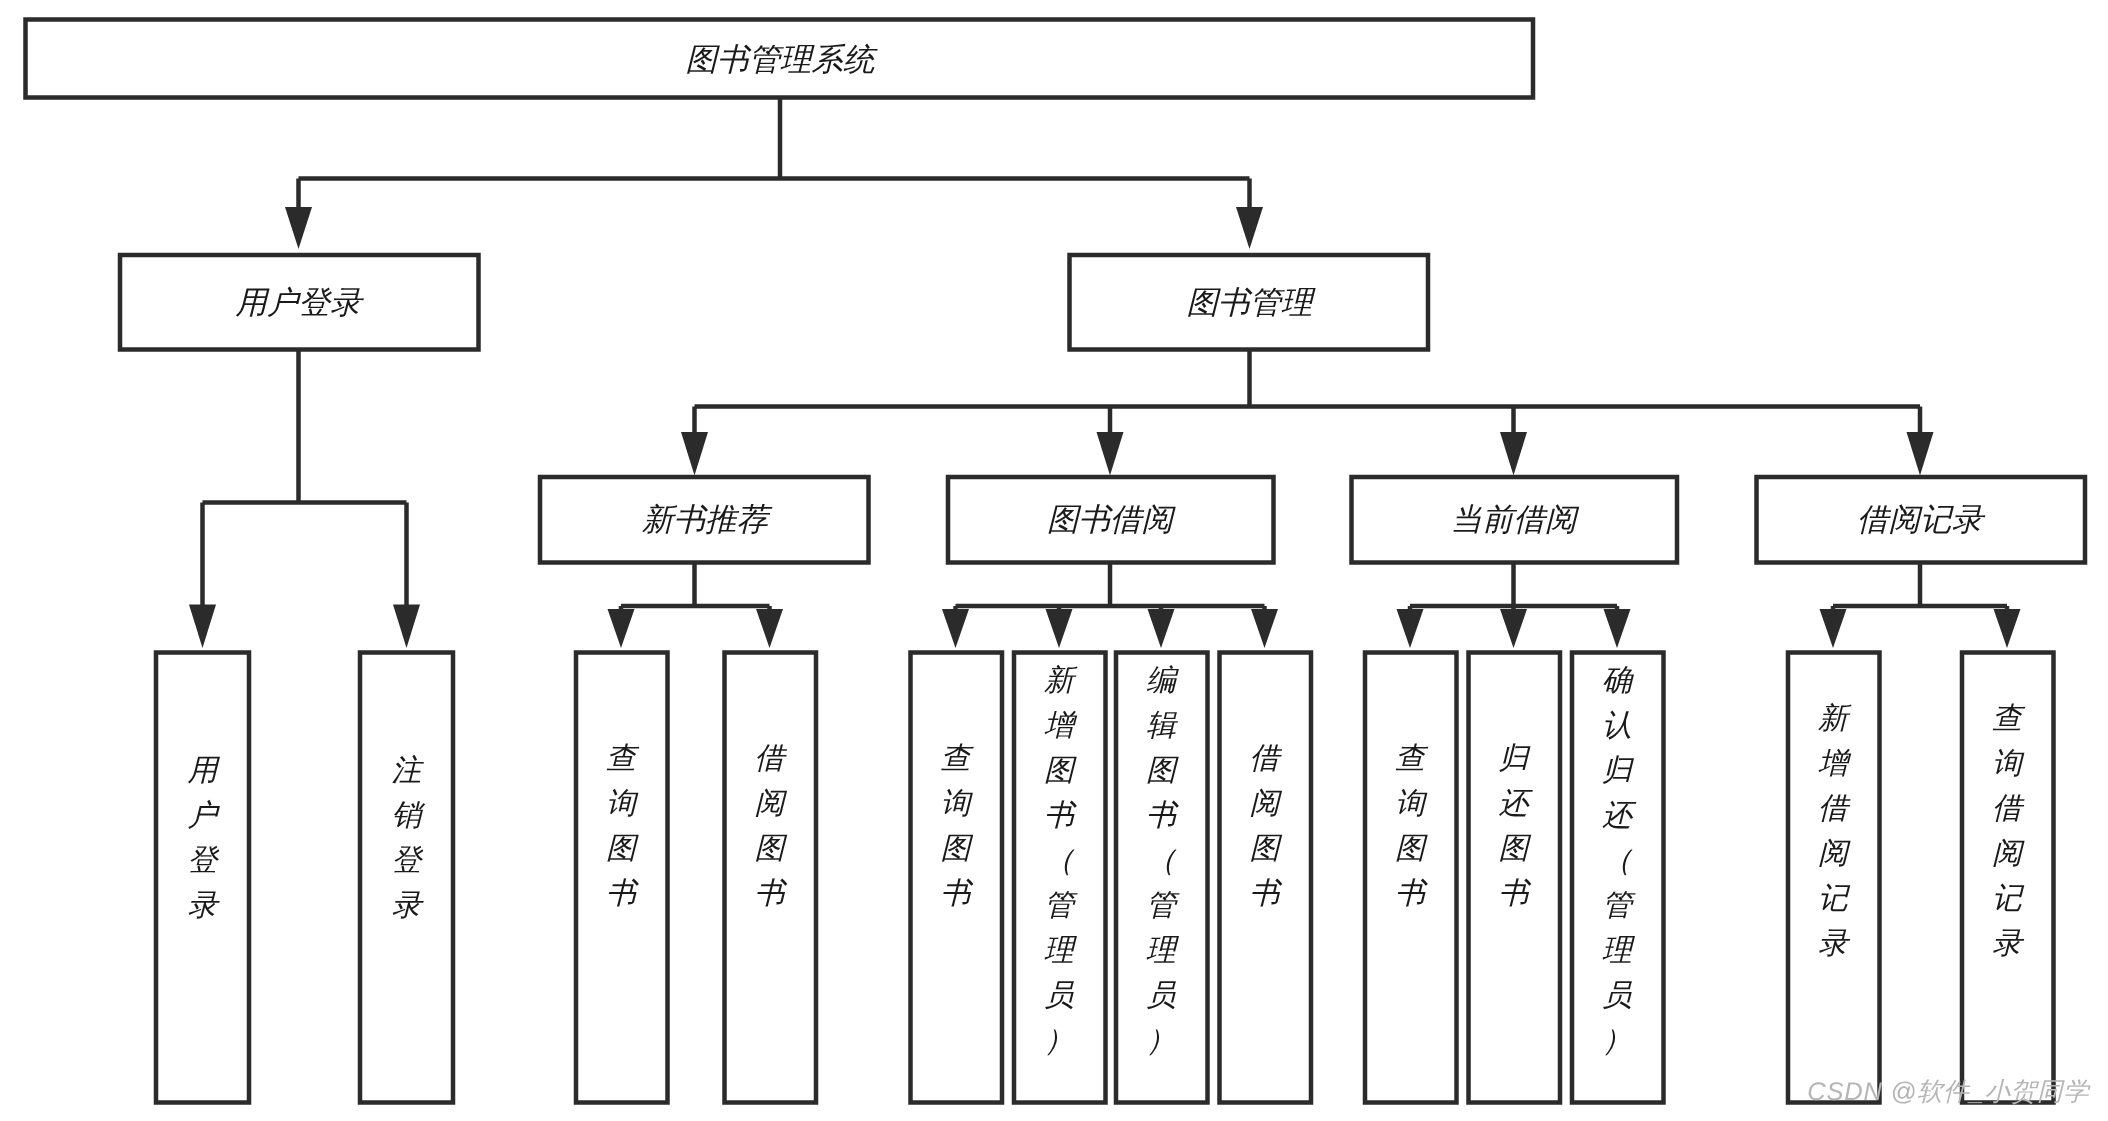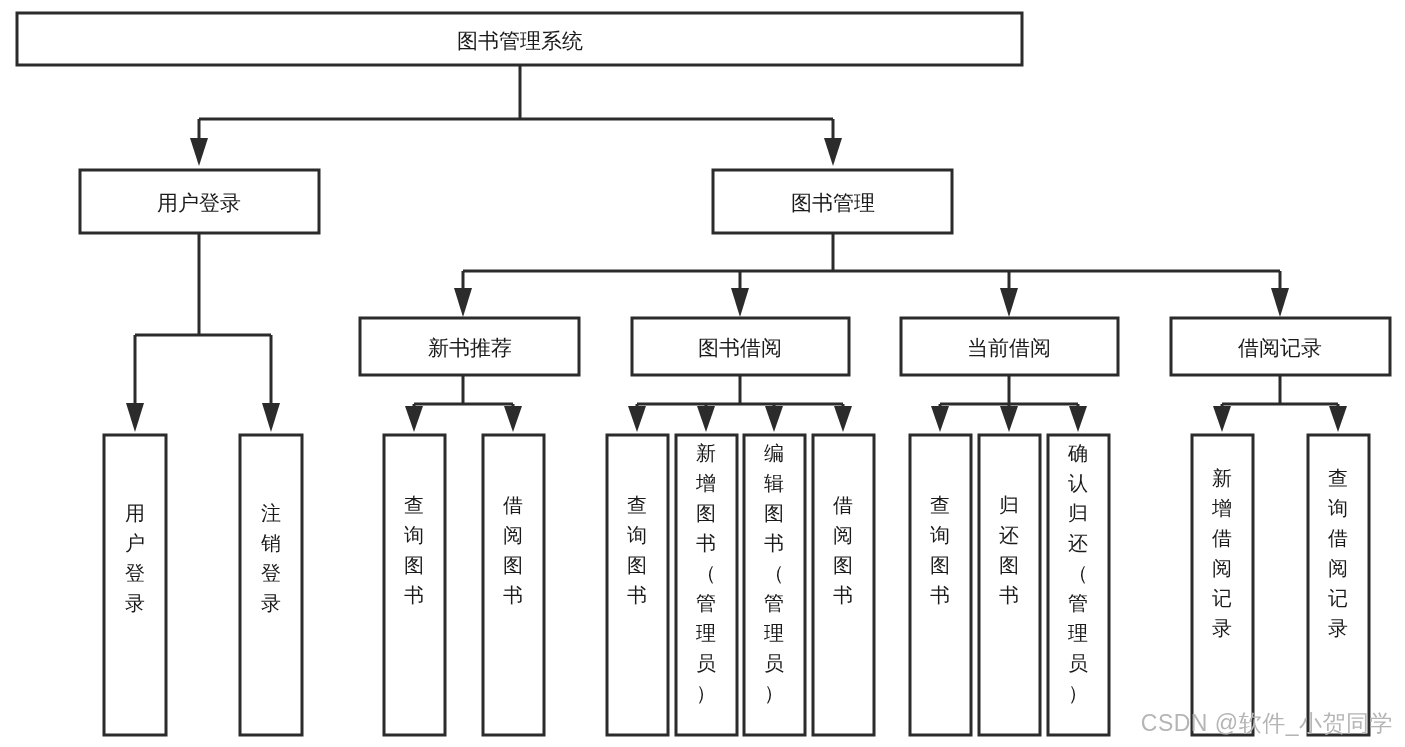--- a/index.html
+++ b/index.html
@@ -13,20 +13,21 @@
     font-family: "Liberation Sans", "DejaVu Sans", sans-serif;
     position: relative;
     overflow: hidden;
   }
   #diagram-root {
     position: absolute;
     left: 0;
     top: 0;
     width: 1405px;
     height: 747px;
+    font-style: italic;
   }
   svg.diagram {
     display: block;
     width: 1405px;
     height: 747px;
   }
   .node-box {
     fill: #ffffff;
     stroke: #2b2b2b;
     stroke-width: 3;
@@ -52,21 +53,21 @@
     font-family: "Liberation Sans", "DejaVu Sans", sans-serif;
     fill: #1a1a1a;
     font-size: 20px;
     text-anchor: middle;
   }
   .watermark {
     position: absolute;
     right: 12px;
     bottom: 8px;
     font-family: "Liberation Sans", "DejaVu Sans", sans-serif;
-    font-size: 23px;
+    font-size: 17px;
     color: #b5b5b5;
     letter-spacing: 0.5px;
     white-space: nowrap;
     pointer-events: none;
   }
 </style>
 </head>
 <body>
 
 <div id="diagram-root">

